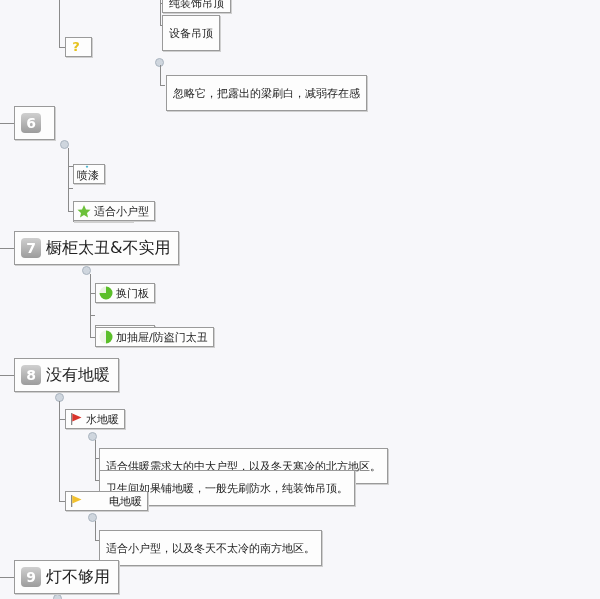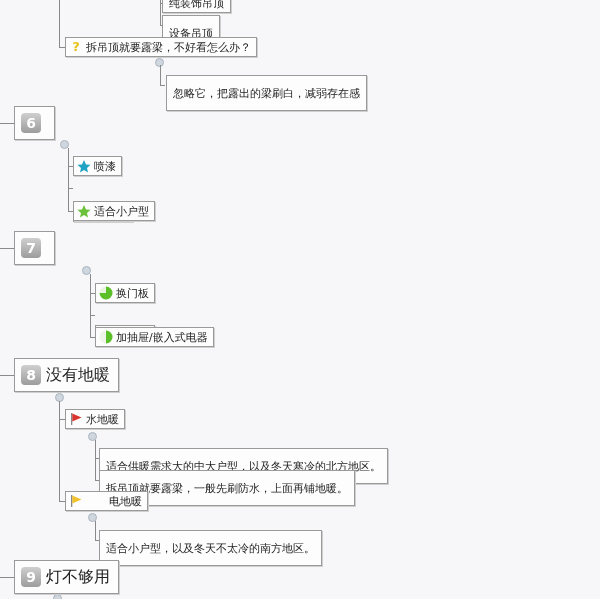--- a/index.html
+++ b/index.html
@@ -56,89 +56,89 @@
 <div class="collapse" style="left:53px;top:594px;"></div>
 
 <div class="node leaf" style="left:162px;top:-6px;height:19px;">
   <span>纯装饰吊顶</span>
 </div>
 <div class="node leaf" style="left:162px;top:15px;">
   <span>设备吊顶</span>
 </div>
 <div class="node sub" style="left:65px;top:37px;">
   <span class="ico" style="color:#e6c21c;font-weight:bold;font-size:13px;line-height:14px;text-align:center;">?</span>
-  <span>拆吊顶就要露梁，不好看怎么办？</span>
 </div>
 <div class="node leaf" style="left:166px;top:75px;text-align:center;">
   <span>忽略它，把露出的梁刷白，减弱存在感</span>
 </div>
 
 <div class="node main" style="left:14px;top:106px;">
   <span class="num">6</span>
 </div>
-<div class="node sub" style="left:73px;top:156px;">
+<div class="node sub" style="left:73px;top:164px;flex-direction:column;">
   <svg class="ico" viewBox="0 0 14 14">
       <polygon points="7,1 9,5.5 13.5,5.8 10,9 11,13.5 7,11 3,13.5 4,9 0.5,5.8 5,5.5" fill="#1fa3c4"></polygon>
     </svg>
   <span>喷漆</span>
 </div>
 <div class="node sub" style="left:73px;top:178px;margin-top:24px;">
   <svg class="ico" viewBox="0 0 14 14">
       <polygon points="7,1 9,5.5 13.5,5.8 10,9 11,13.5 7,11 3,13.5 4,9 0.5,5.8 5,5.5" fill="#f0c12e"></polygon>
     </svg>
   <span>贴毛毡</span>
 </div>
 <div class="node sub" style="left:73px;top:201px;">
   <svg class="ico" viewBox="0 0 14 14">
       <polygon points="7,1 9,5.5 13.5,5.8 10,9 11,13.5 7,11 3,13.5 4,9 0.5,5.8 5,5.5" fill="#6cc13a"></polygon>
     </svg>
   <span>适合小户型</span>
 </div>
 
 <div class="node main" style="left:14px;top:231px;">
   <span class="num">7</span>
+  <span>橱柜太丑&amp;不实用</span>
 </div>
 <div class="node sub" style="left:95px;top:283px;text-align:right;">
   <svg class="ico" viewBox="0 0 14 14">
       <circle cx="7" cy="7" r="6.5" fill="#e8f3e0"></circle>
       <path d="M7 7 L7 0.5 A6.5 6.5 0 1 1 0.5 7 Z" fill="#5bbf2a"></path>
     </svg>
   <span>换门板</span>
 </div>
 <div class="node sub" style="left:95px;top:305px;margin-top:20px;">
   <svg class="ico" viewBox="0 0 14 14">
       <circle cx="7" cy="7" r="6.5" fill="#e8f3e0"></circle>
       <path d="M7 7 L7 0.5 A6.5 6.5 0 1 1 0.5 7 Z" fill="#5bbf2a"></path>
     </svg>
   <span>换台面</span>
 </div>
 <div class="node sub" style="left:95px;top:327px;">
   <svg class="ico" viewBox="0 0 14 14">
       <circle cx="7" cy="7" r="6.5" fill="#eef4e8"></circle>
       <path d="M7 0.5 A6.5 6.5 0 0 1 7 13.5 Z" fill="#5bbf2a"></path>
     </svg>
-  <span>加抽屉/嵌入式电器</span>
+  <span>加抽屉/防盗门太丑</span>
 </div>
 
 <div class="node main" style="left:14px;top:358px;">
   <span class="num">8</span>
   <span>没有地暖</span>
 </div>
 <div class="node sub" style="left:65px;top:409px;">
   <svg class="ico" viewBox="0 0 14 14">
       <rect x="2" y="1" width="1.3" height="12" fill="#888"></rect>
       <polygon points="3.3,1.5 12.5,5.5 3.3,9.5" fill="#d9342b"></polygon>
     </svg>
   <span>水地暖</span>
 </div>
 <div class="node leaf" style="left:99px;top:448px;">
   <span>适合供暖需求大的中大户型，以及冬天寒冷的北方地区。</span>
 </div>
 <div class="node leaf" style="left:99px;top:470px;">
-  <span>拆吊顶就要露梁，一般先刷防水，上面再铺地暖。</span>
+  <span>卫生间如果铺地暖，一般先刷防水，纯装饰吊顶。</span>
 </div>
 <div class="node sub" style="left:65px;top:491px;gap:23px;">
   <svg class="ico" viewBox="0 0 14 14">
       <rect x="2" y="1" width="1.3" height="12" fill="#888"></rect>
       <polygon points="3.3,1.5 12.5,5.5 3.3,9.5" fill="#f2c12e"></polygon>
     </svg>
   <span>电地暖</span>
 </div>
 <div class="node leaf" style="left:99px;top:530px;">
   <span>适合小户型，以及冬天不太冷的南方地区。</span>

